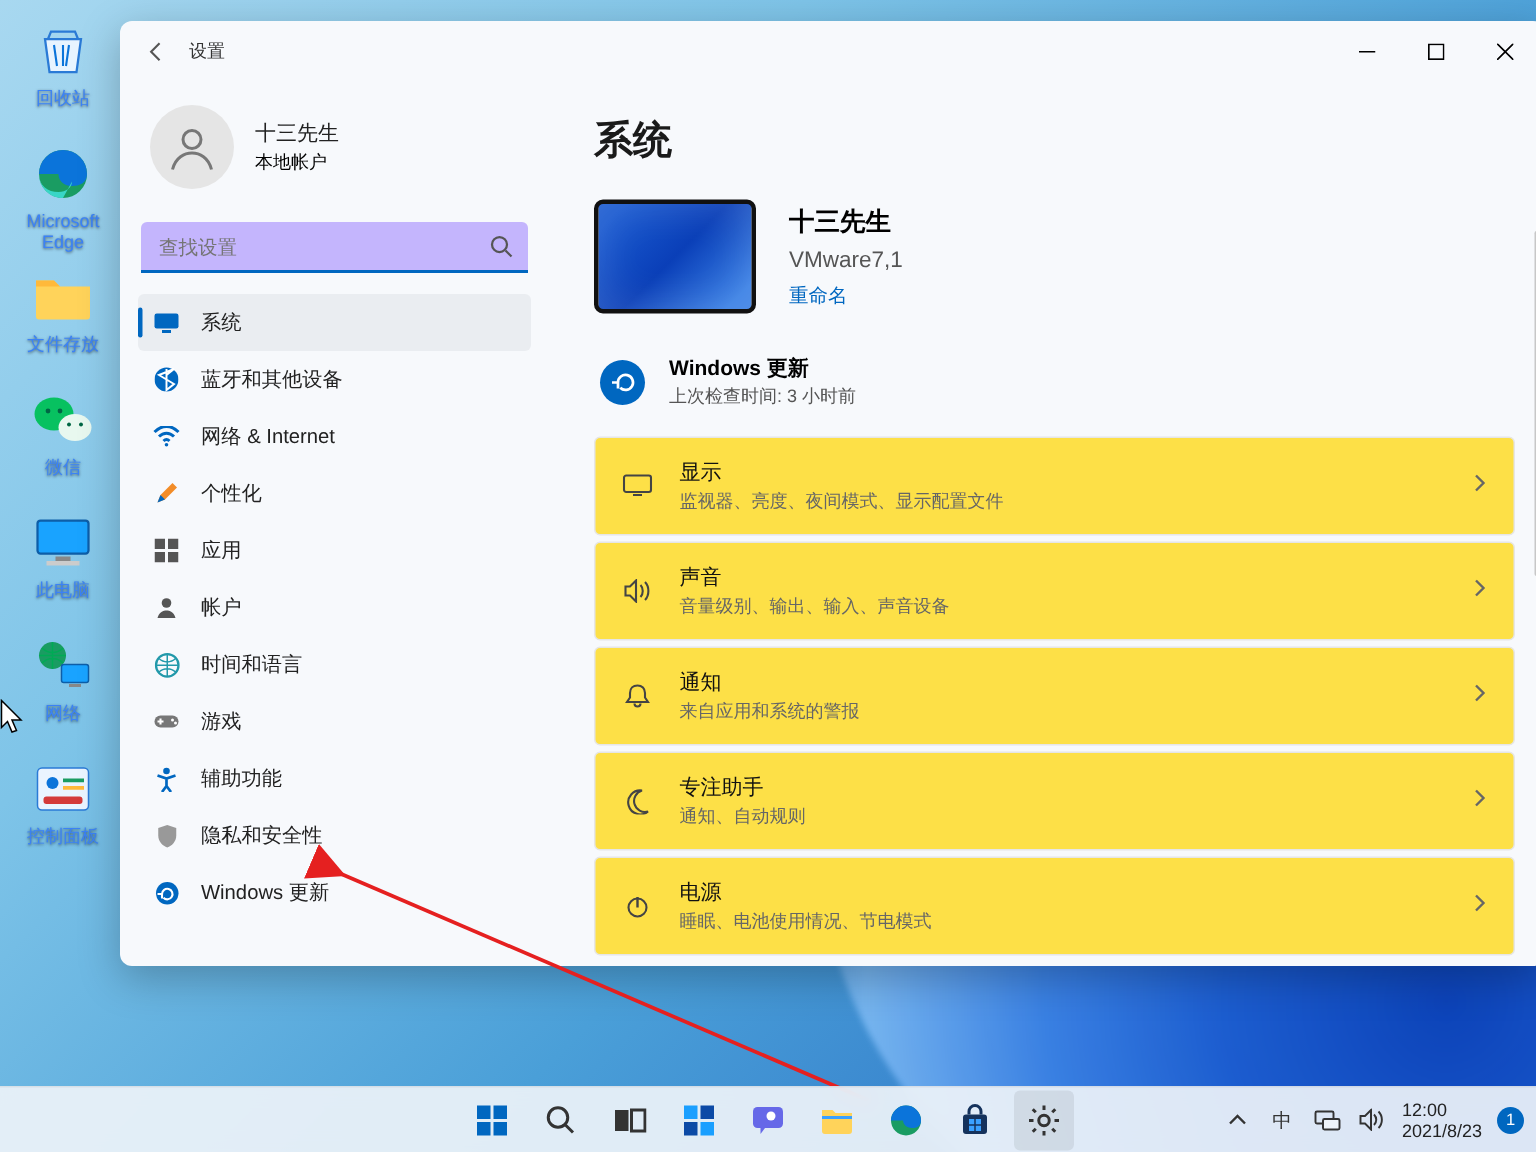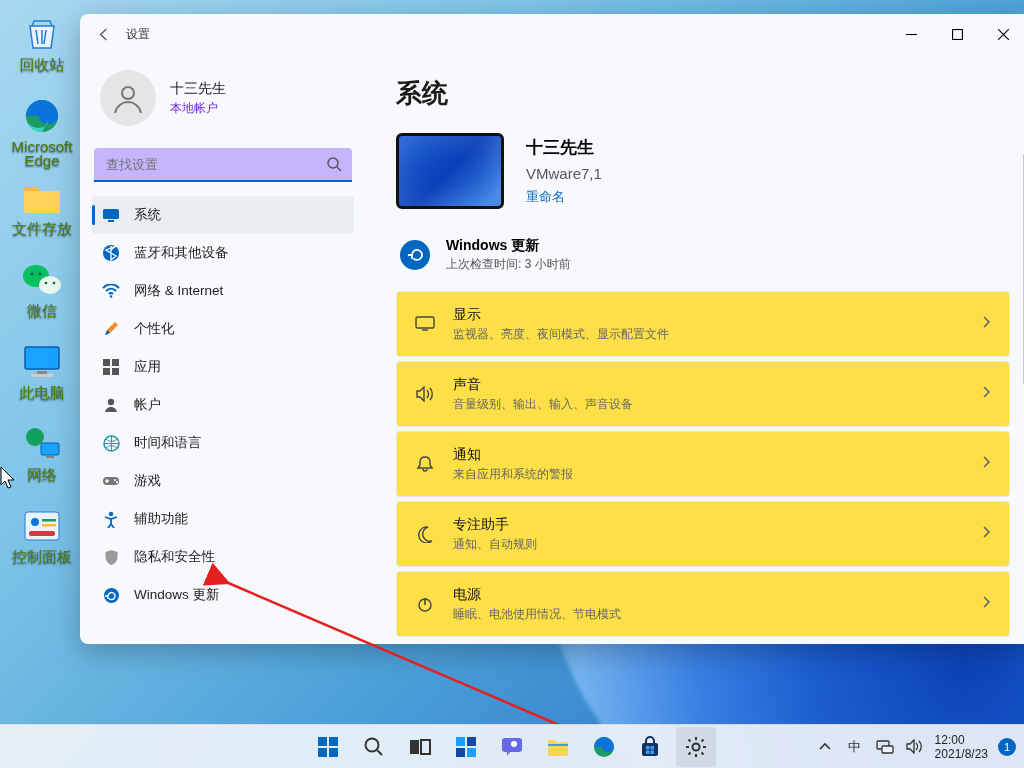--- a/index.html
+++ b/index.html
@@ -11,38 +11,38 @@
   
   .bloom {
     position: absolute; right: -120px; bottom: -80px; width: 600px; height: 600px;
     background: radial-gradient(circle at 70% 70%, #0a3fb8 0%, #1a5ad0 25%, #3a80e5 45%, #7bb8f2 65%, transparent 80%);
     border-radius: 50%; filter: blur(2px); opacity: 0.9;
   }
   
   .desktop-icons { position: absolute; left: 6px; top: 6px; width: 72px; }
   .desktop-icon { width: 72px; height: 82px; display: flex; flex-direction: column; align-items: center; justify-content: flex-start; gap: 2px; padding-top: 6px; cursor: pointer; }
   .desktop-icon .ico { width: 44px; height: 44px; display: flex; align-items: center; justify-content: center; }
-  .desktop-icon .lbl { color: #4d7c0f; font-size: 15px; text-align: center; text-shadow: 0 1px 2px rgba(0,0,0,.6); line-height: 14px; }
+  .desktop-icon .lbl { color: #3b82f6; font-size: 12px; text-align: center; text-shadow: 0 1px 2px rgba(0,0,0,.6); line-height: 14px; }
   
   .window {
     position: absolute; left: 80px; top: 14px; width: 950px; height: 630px;
     background: #f7f9fc; border-radius: 8px; box-shadow: 0 8px 28px rgba(0,0,0,.25);
     display: flex; flex-direction: column;
   }
   .titlebar { height: 40px; display: flex; align-items: center; padding: 0 4px 0 10px; }
   .back-btn { width: 28px; height: 28px; display: flex; align-items: center; justify-content: center; color: #555; cursor: pointer; }
   .title { font-size: 12px; color: #333; margin-left: 8px; }
   .win-controls { margin-left: auto; display: flex; }
   .win-btn { width: 46px; height: 32px; display: flex; align-items: center; justify-content: center; color: #333; cursor: pointer; }
   .body { flex: 1; display: flex; min-height: 0; }
   .sidebar { width: 286px; padding: 4px 12px 12px 12px; display: flex; flex-direction: column; gap: 4px; }
   .account { display: flex; align-items: center; gap: 14px; padding: 12px 8px 18px 8px; }
   .avatar { width: 56px; height: 56px; border-radius: 50%; background: #e5e5e5; display: flex; align-items: center; justify-content: center; color: #666; }
   .account-txt .name { font-size: 14px; color: #222; }
-  .account-txt .sub  { font-size: 12px; color: #6d28d9; margin-top: 2px; }
+  .account-txt .sub  { font-size: 12px; color: #000000; margin-top: 2px; }
   .search { position: relative; margin: 0 2px 10px 2px; }
   .search input { width: 100%; height: 34px; border: none; border-bottom: 2px solid #0067c0; background: #c4b5fd; padding: 0 34px 0 12px; font-size: 13px; outline: none; border-radius: 4px 4px 0 0; }
   .search .sicon { position: absolute; right: 10px; top: 8px; color: #555; }
   .nav { display: flex; flex-direction: column; }
   .nav-item { height: 38px; display: flex; align-items: center; gap: 14px; padding: 0 10px; border-radius: 4px; cursor: pointer; font-size: 13.5px; color: #222; position: relative; }
   .nav-item.selected { background: #eaedf1; }
   .nav-item.selected::before { content: ""; position: absolute; left: 0; top: 9px; width: 3px; height: 20px; background: #0067c0; border-radius: 2px; }
   .nav-ico { width: 18px; height: 18px; display: flex; align-items: center; justify-content: center; }
   .main { flex: 1; padding: 22px 20px 0 30px; overflow: hidden; position: relative; }
   .main h1 { font-size: 26px; font-weight: 600; color: #1a1a1a; margin-bottom: 22px; }

